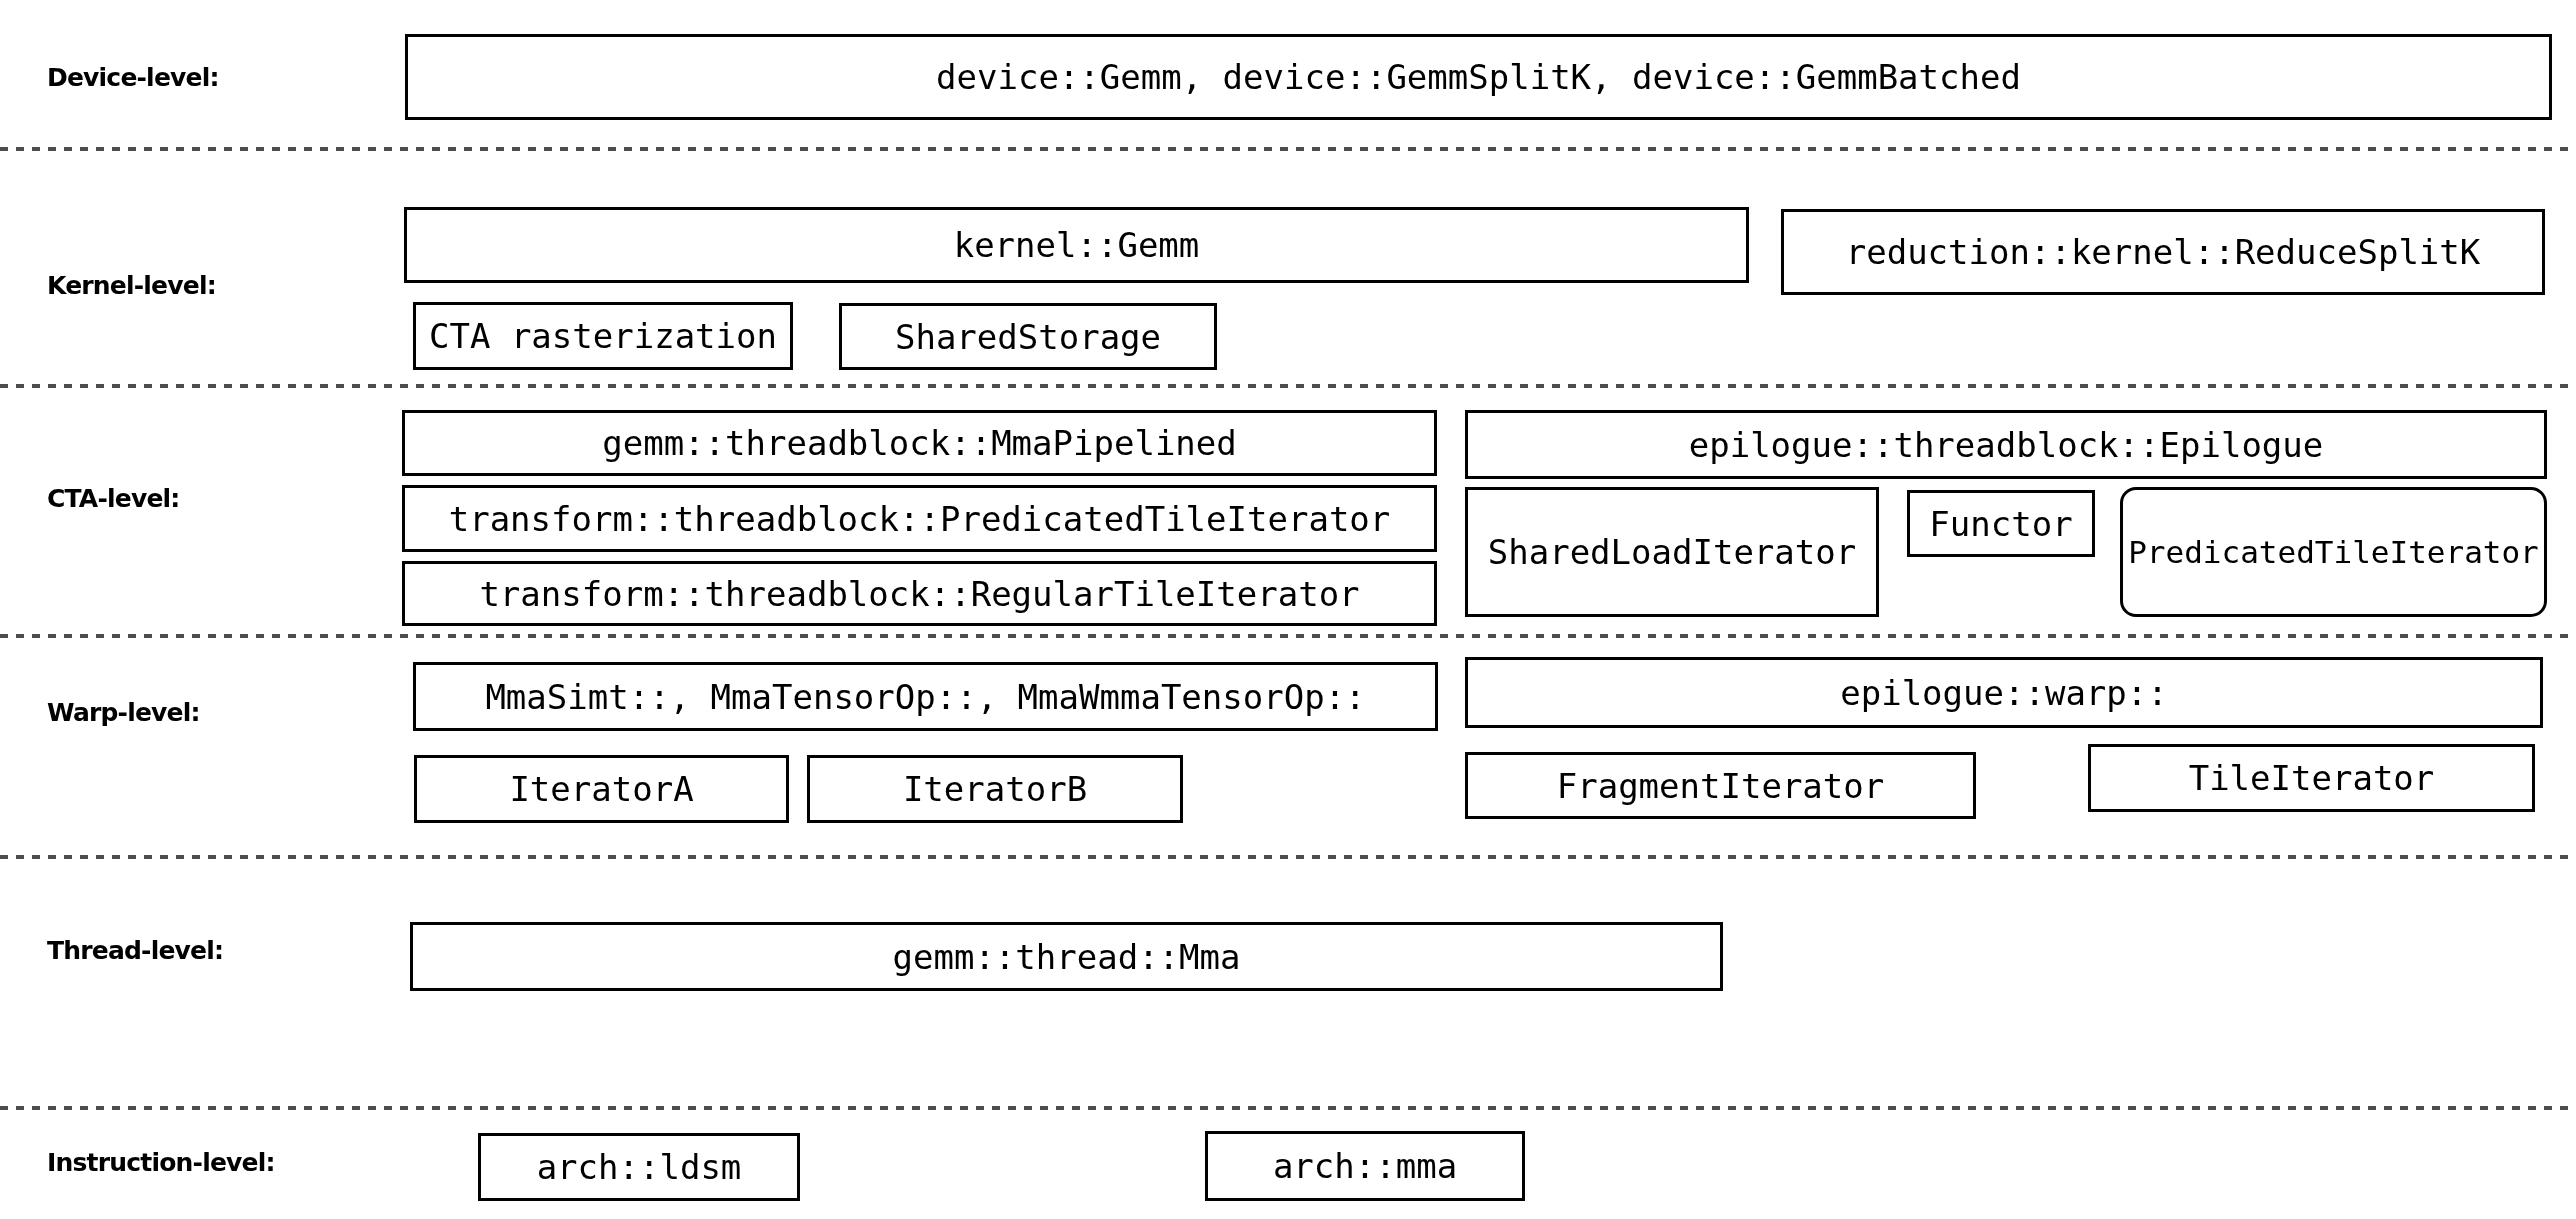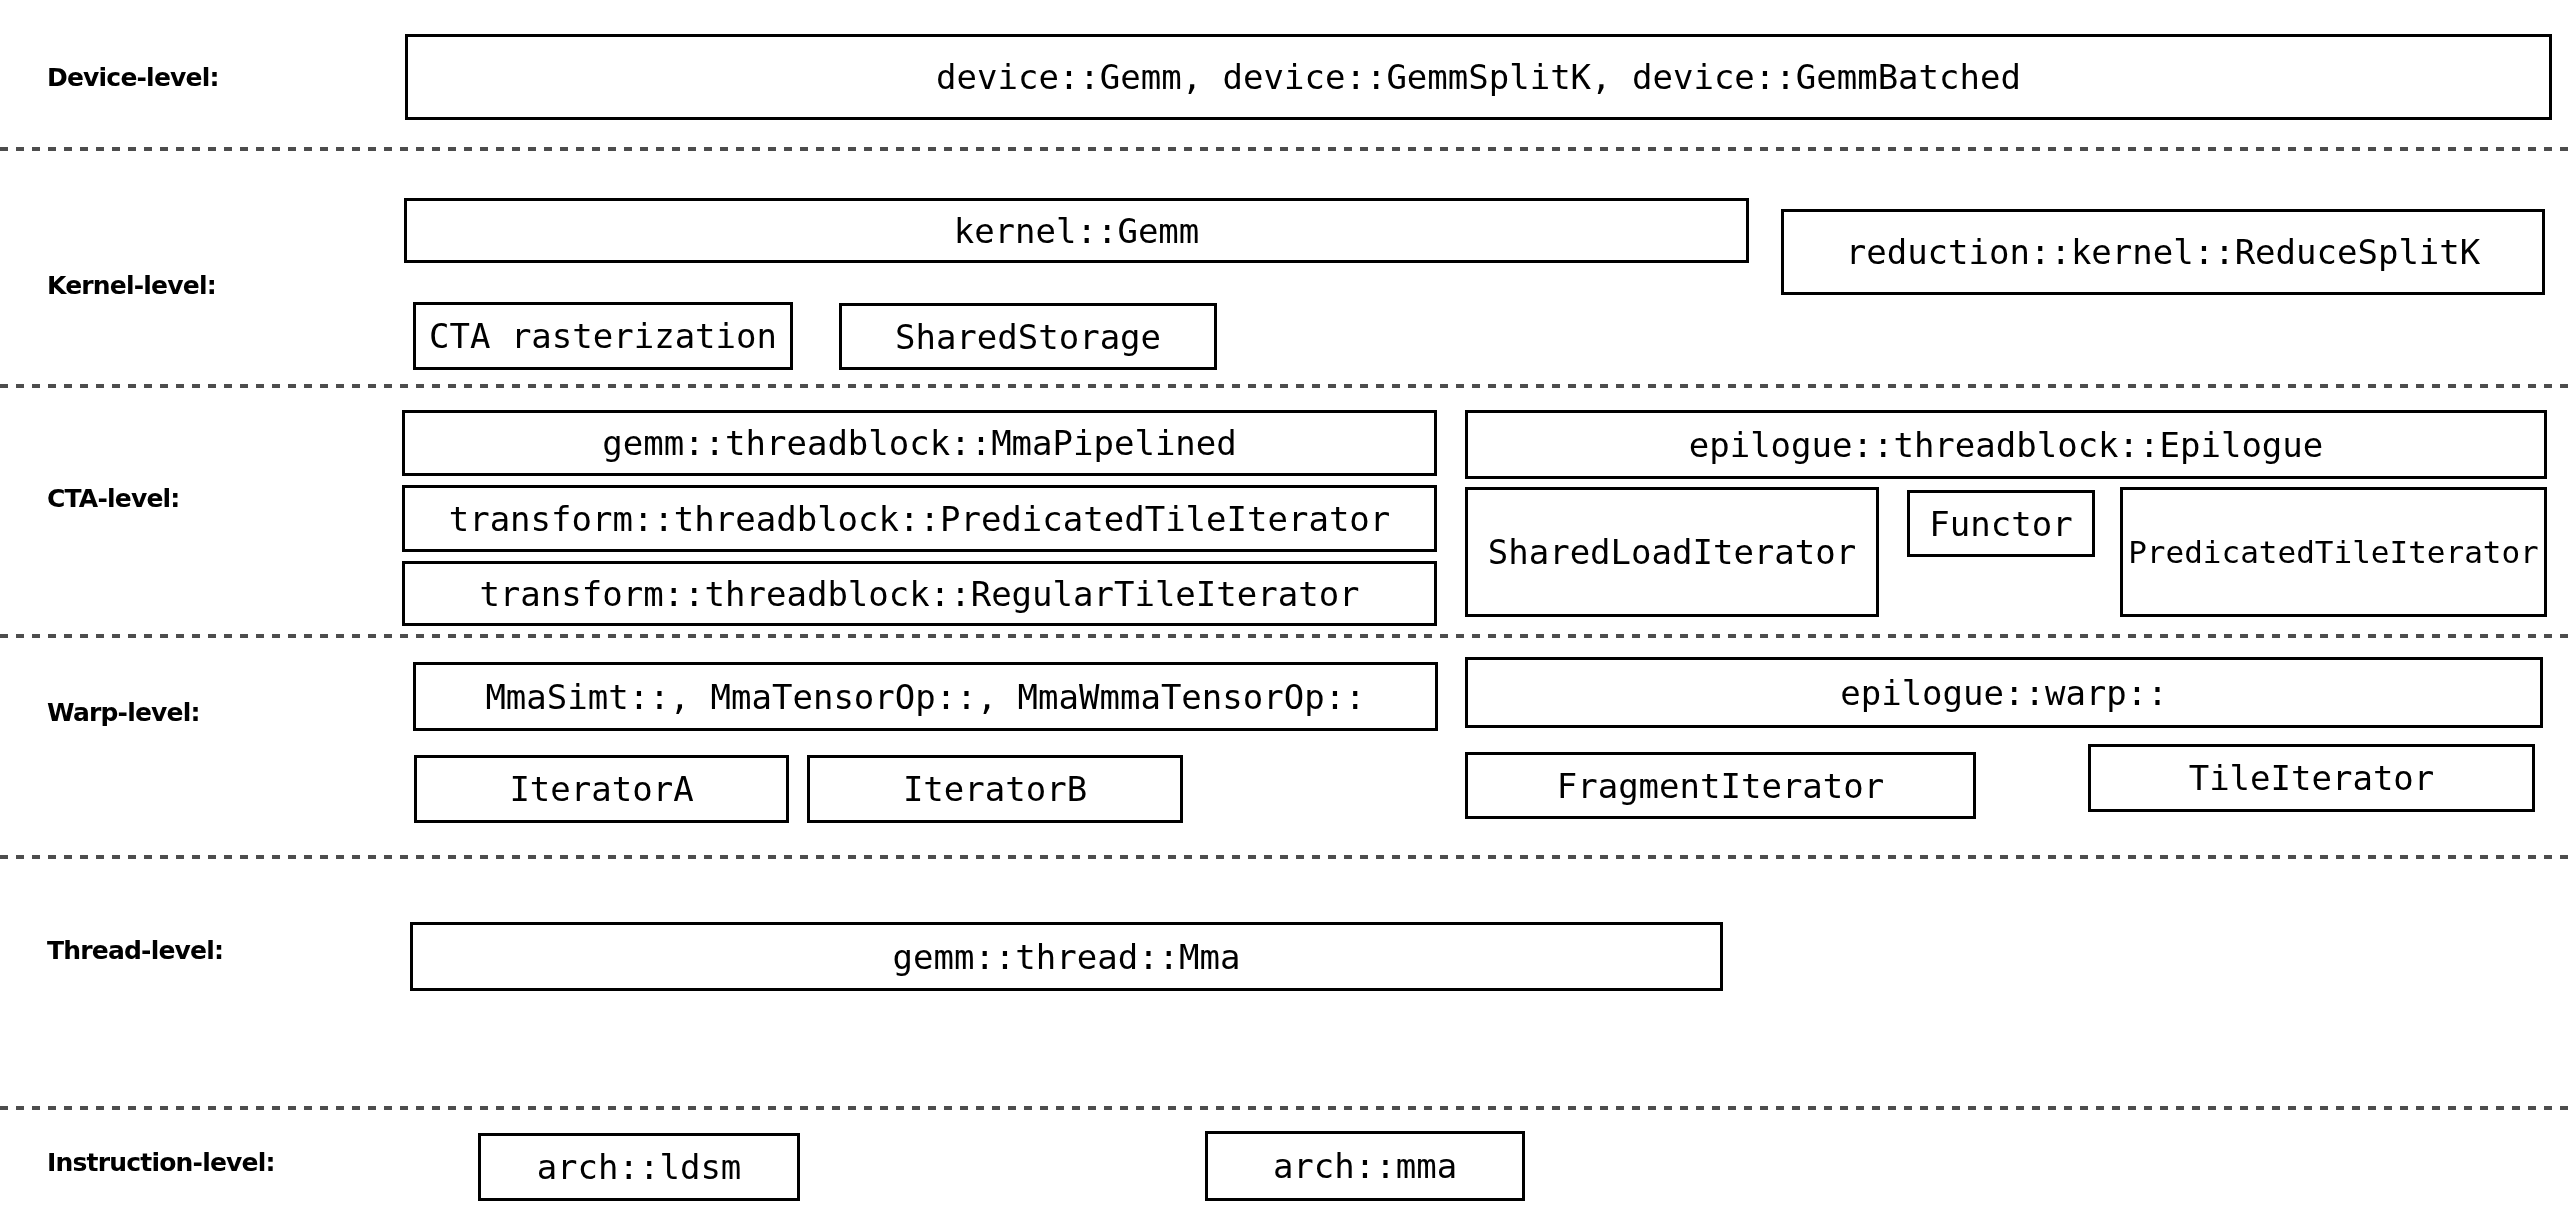--- a/index.html
+++ b/index.html
@@ -49,21 +49,21 @@
     border: 3.1px solid var(--border);
     background: var(--bg);
     display: flex;
     align-items: center;
     justify-content: center;
     font-family: "DejaVu Sans Mono", "Liberation Mono", monospace;
     font-size: 34px;
     color: var(--text);
     white-space: nowrap;
   }
-  .box.small-text { font-size: 31px; }
+  .box.small-text { font-size: 31px; border-radius: 16px; }
 </style>
 </head>
 <body>
 
 <div class="canvas">
 
   <div class="divider" style="top:147px"></div>
   <div class="divider" style="top:384px"></div>
   <div class="divider" style="top:634px"></div>
   <div class="divider" style="top:855px"></div>
@@ -71,21 +71,21 @@
 
   <div class="row-label" style="top:77px">Device-level:</div>
   <div class="row-label" style="top:285px">Kernel-level:</div>
   <div class="row-label" style="top:498px">CTA-level:</div>
   <div class="row-label" style="top:712px">Warp-level:</div>
   <div class="row-label" style="top:950px">Thread-level:</div>
   <div class="row-label" style="top:1162px">Instruction-level:</div>
 
   <div class="box" style="left:405px; top:34px; width:2147px; height:86px">device::Gemm, device::GemmSplitK, device::GemmBatched</div>
 
-  <div class="box" style="left:404px; top:198px; width:1345px; height:65px">kernel::Gemm</div>
+  <div class="box" style="left:404px; top:207px; width:1345px; height:76px">kernel::Gemm</div>
   <div class="box" style="left:1781px; top:209px; width:764px; height:86px">reduction::kernel::ReduceSplitK</div>
   <div class="box" style="left:413px; top:302px; width:380px; height:68px">CTA rasterization</div>
   <div class="box" style="left:839px; top:303px; width:378px; height:67px">SharedStorage</div>
 
   <div class="box" style="left:402px; top:410px; width:1035px; height:66px">gemm::threadblock::MmaPipelined</div>
   <div class="box" style="left:1465px; top:410px; width:1082px; height:69px">epilogue::threadblock::Epilogue</div>
   <div class="box" style="left:402px; top:485px; width:1035px; height:67px">transform::threadblock::PredicatedTileIterator</div>
   <div class="box" style="left:1465px; top:487px; width:414px; height:130px">SharedLoadIterator</div>
   <div class="box" style="left:1907px; top:490px; width:188px; height:67px">Functor</div>
   <div class="box small-text" style="left:2120px; top:487px; width:427px; height:130px">PredicatedTileIterator</div>

